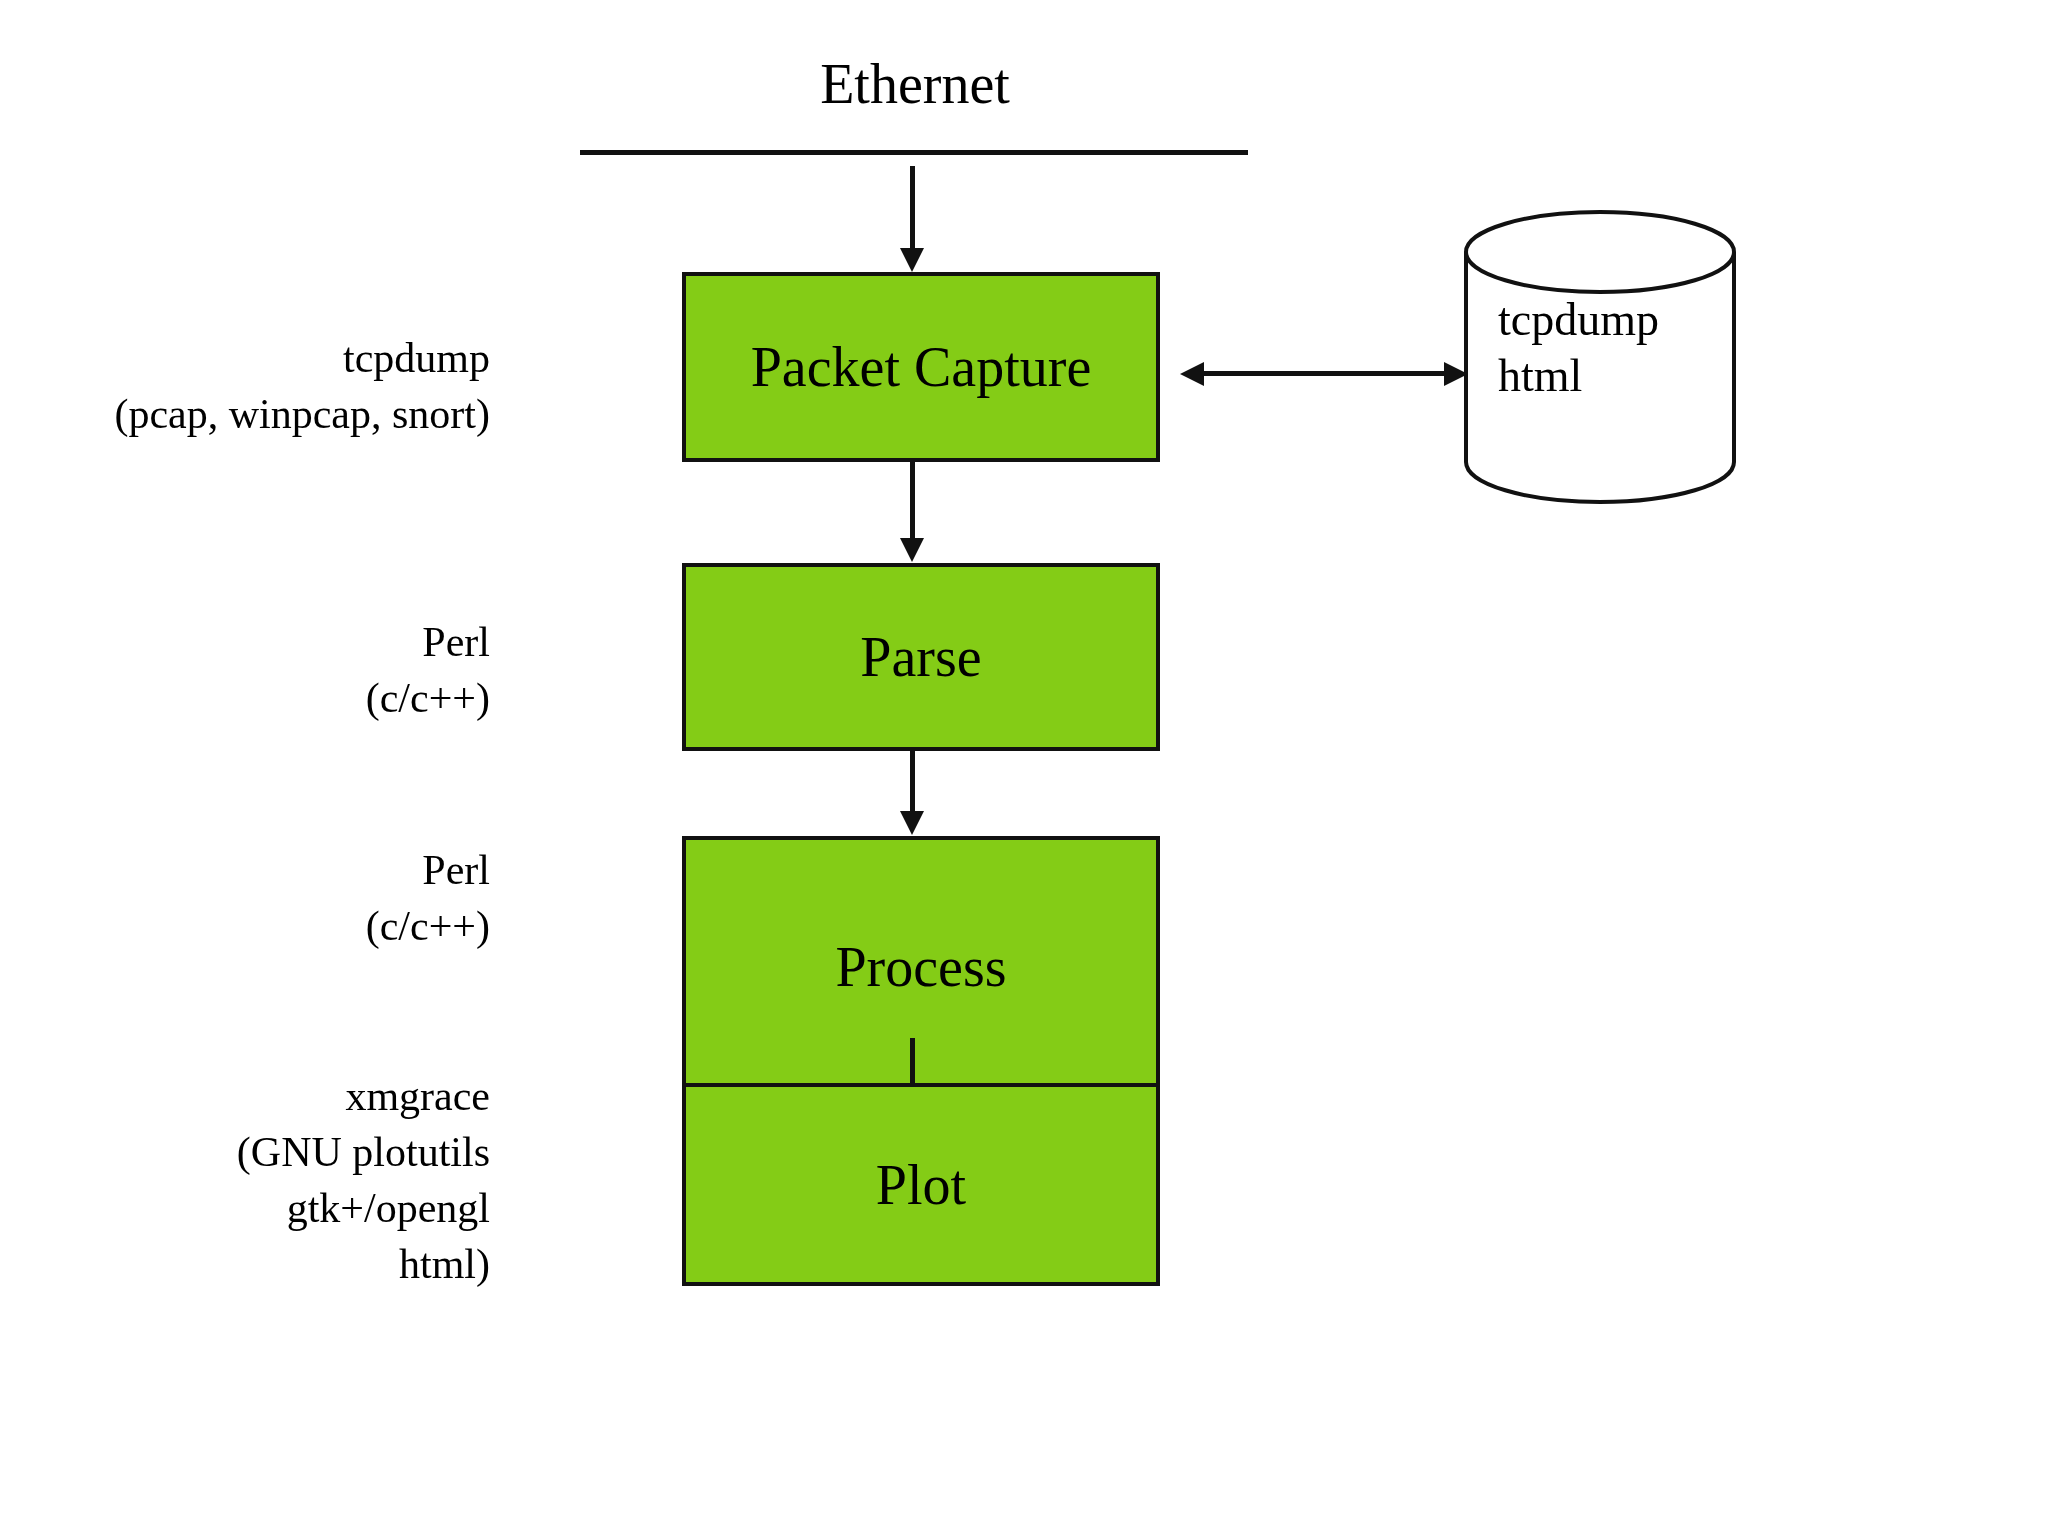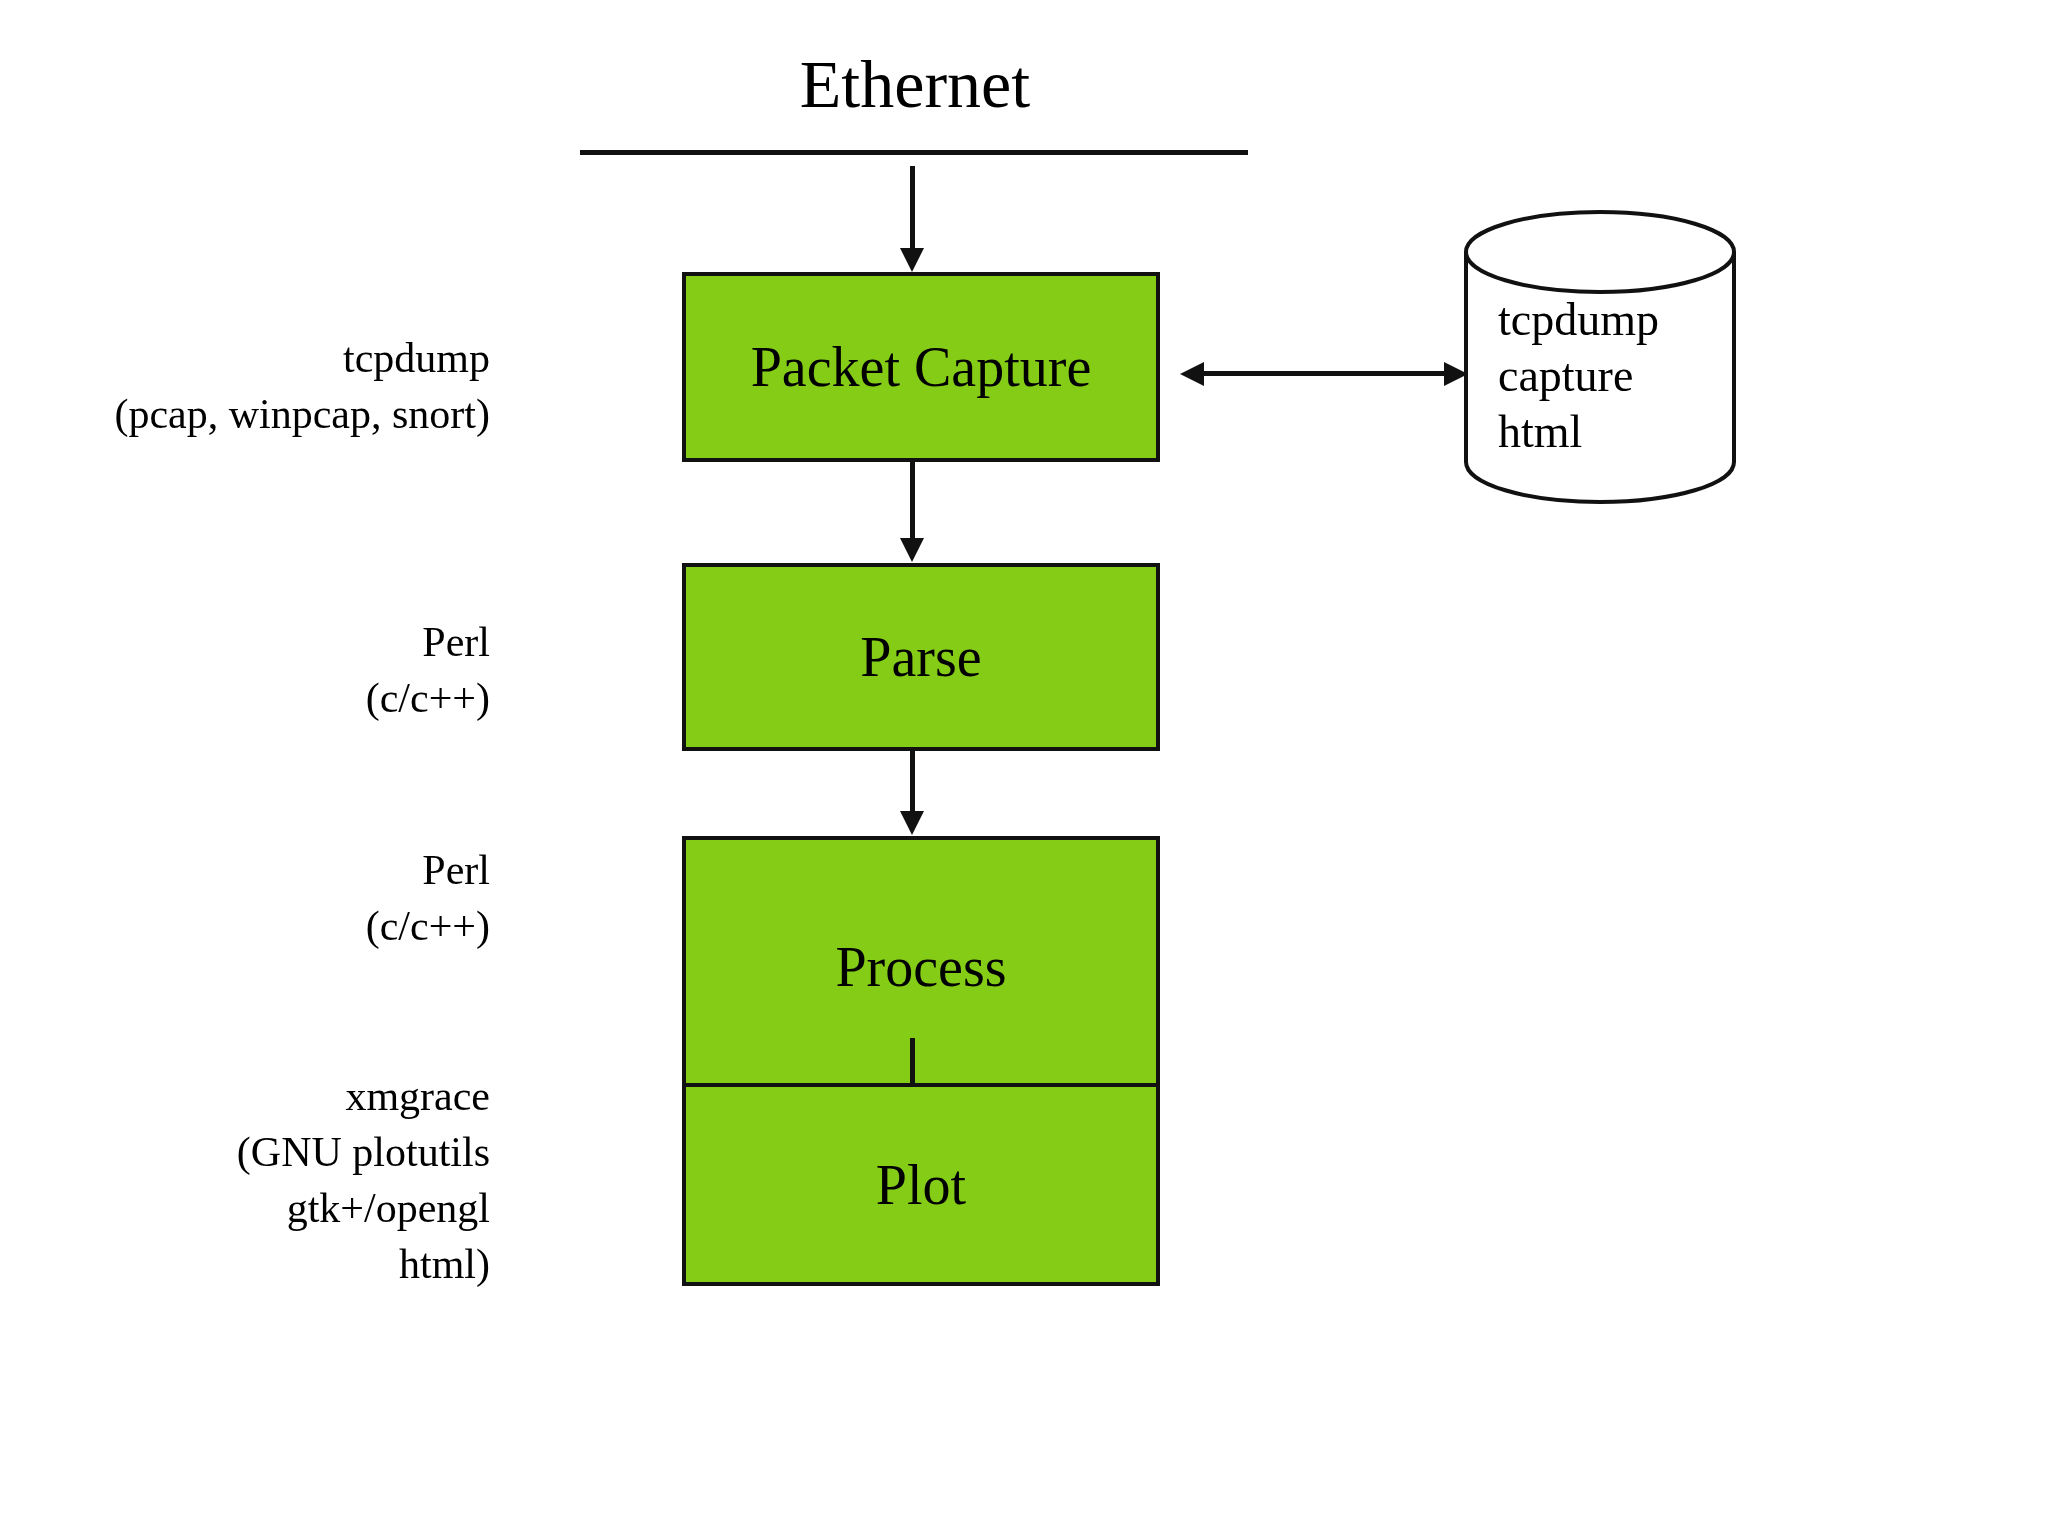--- a/index.html
+++ b/index.html
@@ -18,21 +18,21 @@
     overflow: hidden;
   }
 
   
   .eth-title {
     position: absolute;
     left: 575px;
     top: 52px;
     width: 680px;
     text-align: center;
-    font-size: 68px;
+    font-size: 56px;
     line-height: 64px;
     white-space: nowrap;
   }
   .eth-bus {
     position: absolute;
     left: 580px;
     top: 150px;
     width: 668px;
     height: 0;
     border-top: 5px solid #111111;
@@ -195,21 +195,20 @@
 
   <div id="datastore">
     <svg width="276" height="298" viewBox="0 0 276 298">
       <path d="M4,44 L4,254" fill="none" stroke="#111111" stroke-width="4"></path>
       <path d="M272,44 L272,254" fill="none" stroke="#111111" stroke-width="4"></path>
       <ellipse cx="138" cy="44" rx="134" ry="40" fill="#ffffff" stroke="#111111" stroke-width="4"></ellipse>
       <path d="M4,254 A134,40 0 0 0 272,254" fill="none" stroke="#111111" stroke-width="4"></path>
     </svg>
     <div class="store-text">
       <div>tcpdump</div>
-      <div>capture</div>
       <div>html</div>
     </div>
   </div>
 
   <div class="v-arrow" id="arrow-capture-parse">
     <div class="shaft"></div>
     <div class="head"></div>
   </div>
 
   <div class="proc-box" id="box-parse">

